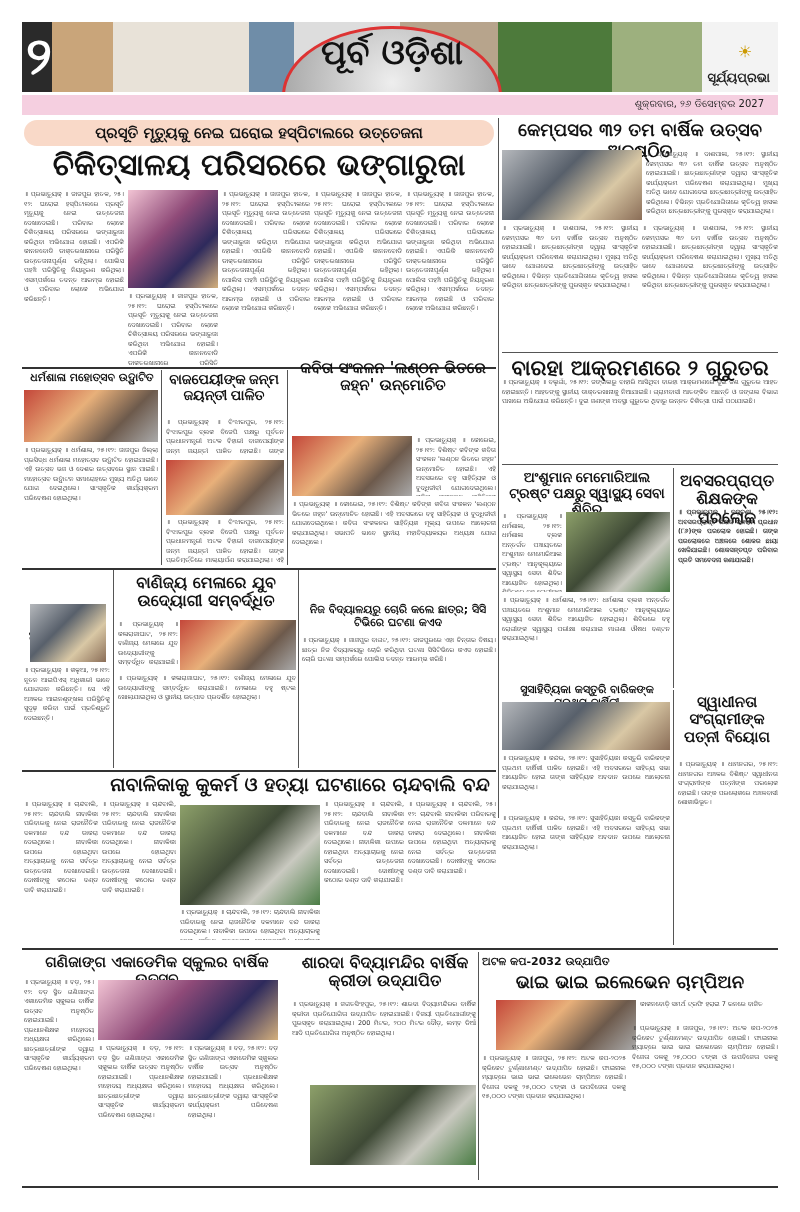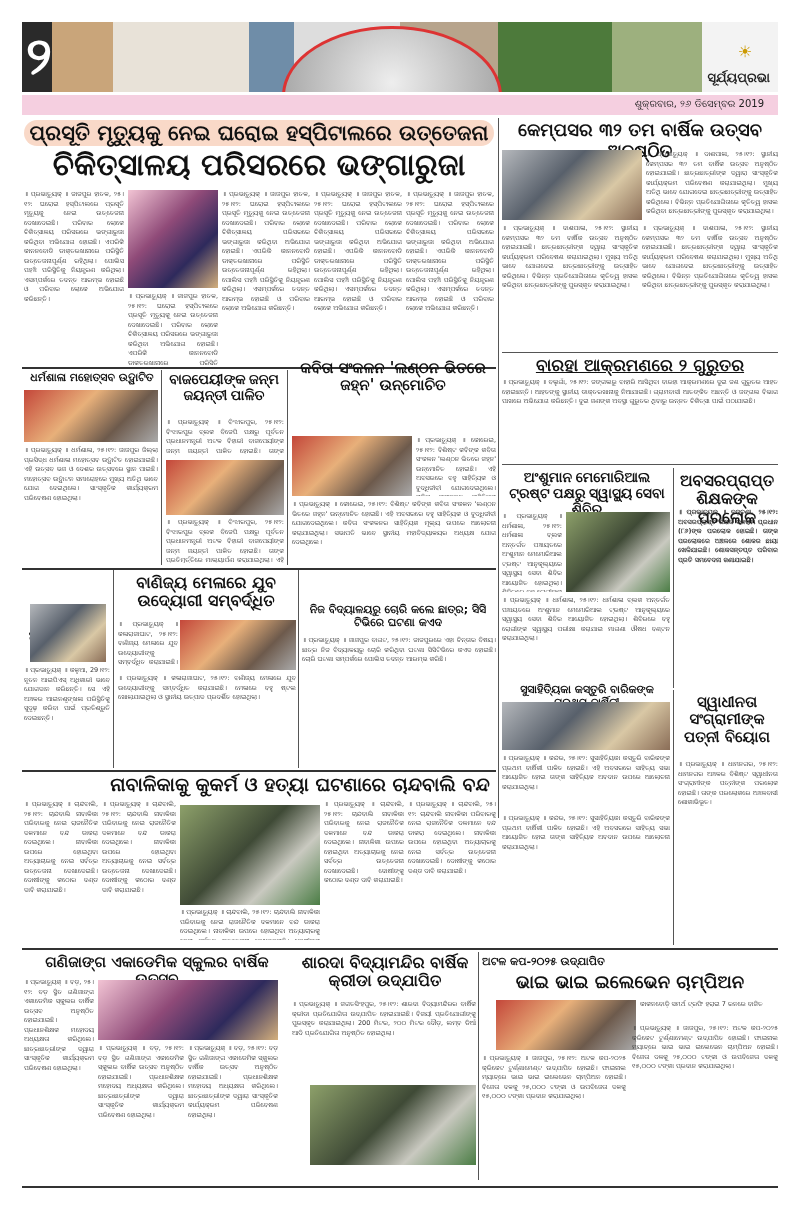--- a/index.html
+++ b/index.html
@@ -6,63 +6,64 @@
 body{width:800px;height:1212px;background:#fff;font-family:"DejaVu Sans",sans-serif;color:#111;position:relative;overflow:hidden;}
 .abs{position:absolute;}
 .mast{left:22px;top:22px;width:756px;height:70px;background:linear-gradient(90deg,#2a2a2a 0 4%,#c9a57a 4% 12%,#e8e2d8 12% 30%,#6f8da8 30% 36%,#ddd 36% 50%,#b7a48c 50% 63%,#4d7a3b 63% 78%,#9db07e 78% 90%,#f3f3f3 90%);overflow:hidden;}
 .mast .pg{left:4px;top:4px;font-size:52px;font-weight:bold;color:#fff;line-height:60px;}
 .mast .dome{left:260px;top:4px;width:220px;height:140px;border-radius:50%;background:radial-gradient(circle at 50% 40%,#eee,#999);border:3px solid #d33;}
 .mast .title{left:260px;top:10px;width:220px;text-align:center;font-size:34px;font-weight:bold;color:#111;}
 .mast .logo{right:8px;bottom:6px;font-size:13px;font-weight:bold;color:#222;}
 .mast .logo-sun{right:26px;top:20px;font-size:16px;color:#c90;}
 .dateband{left:22px;top:95px;width:756px;height:20px;background:#f5cfe0;}
 .dateband span{position:absolute;right:14px;top:3px;font-size:10px;color:#222;}
-.kicker{left:24px;top:120px;width:470px;height:26px;background:#f9d9c8;border-radius:13px;text-align:center;font-size:21px;line-height:26px;font-weight:bold;}
+.kicker{left:24px;top:120px;width:470px;height:26px;background:#f9d9c8;border-radius:13px;text-align:center;font-size:15px;line-height:26px;font-weight:bold;}
 .hed{font-weight:bold;color:#111;text-align:center;line-height:1.15;}
 .col-text{font-size:6.5px;line-height:9.5px;color:#333;text-align:justify;overflow:hidden;}
 .img{background:linear-gradient(135deg,#c4473a,#e8b07a 40%,#6d5a4c 70%,#aaa);}
 .img.b{background:linear-gradient(135deg,#b5b8bc,#58606b 40%,#d9c8a5 70%,#8a6d57);}
 .img.g{background:linear-gradient(135deg,#8da06a,#3f4a36 45%,#c9c9c0 70%,#4b7d45);}
 .img.p{background:linear-gradient(135deg,#f2c4d4,#8f4a78 40%,#2e2a5c 70%,#d4b07d);}
 .vr{width:1px;background:#555;}
 .hr{height:1px;background:#555;}
 .hr2{height:2px;background:#333;}
 </style>
 </head>
 <body>
 
 <div class="abs mast">
   <div class="abs pg">୨</div>
   <div class="abs dome"></div>
+  <div class="abs title">ପୂର୍ବ ଓଡ଼ିଶା</div>
   <div class="abs logo-sun">☀</div>
   <div class="abs logo">ସୂର୍ଯ୍ୟପ୍ରଭା</div>
 </div>
 <div class="abs dateband">
-  <span>ଶୁକ୍ରବାର, ୨୬ ଡିସେମ୍ବର 2019</span>
+  <span>ଶୁକ୍ରବାର, ୨୬ ଡିସେମ୍ବର 2027</span>
 </div>
 
 <div class="abs kicker">ପ୍ରସୂତି ମୃତ୍ୟୁକୁ ନେଇ ଘରୋଇ ହସ୍ପିଟାଲରେ ଉତ୍ତେଜନା</div>
 <div class="abs hed" style="left:22px;top:148px;width:474px;font-size:30px;">ଚିକିତ୍ସାଳୟ ପରିସରରେ ଭଙ୍ଗାରୁଜା</div>
 <div class="abs col-text" style="left:24px;top:190px;width:100px;height:175px;">॥ ପ୍ରଭାତ୍ୟୁକ୍ ॥ ଜାଜପୁର ହାତଳ, ୨୫।୧୨: ଘରୋଇ ହସ୍ପିଟାଲରେ ପ୍ରସୂତି ମୃତ୍ୟୁକୁ ନେଇ ଉତ୍ତେଜନା ଦେଖାଦେଇଛି। ପରିବାର ଲୋକେ ଚିକିତ୍ସାଳୟ ପରିସରରେ ଭଙ୍ଗାରୁଜା କରିଥିବା ଅଭିଯୋଗ ହୋଇଛି। ଏପରିକି କାନନବୋଡି ଡାକ୍ତରଖାନାରେ ପରିସ୍ଥିତି ଉତ୍ତେଜନାପୂର୍ଣ୍ଣ ରହିଥିଲା। ପୋଲିସ ପହଞ୍ଚି ପରିସ୍ଥିତିକୁ ନିୟନ୍ତ୍ରଣ କରିଥିଲା। ଏସମ୍ପର୍କରେ ତଦନ୍ତ ଆରମ୍ଭ ହୋଇଛି ଓ ପରିବାର ଲୋକେ ଅଭିଯୋଗ କରିଛନ୍ତି।</div>
 <div class="abs img p" style="left:128px;top:190px;width:90px;height:98px;"></div>
 <div class="abs col-text" style="left:128px;top:292px;width:90px;height:73px;">॥ ପ୍ରଭାତ୍ୟୁକ୍ ॥ ଜାଜପୁର ହାତଳ, ୨୫।୧୨: ଘରୋଇ ହସ୍ପିଟାଲରେ ପ୍ରସୂତି ମୃତ୍ୟୁକୁ ନେଇ ଉତ୍ତେଜନା ଦେଖାଦେଇଛି। ପରିବାର ଲୋକେ ଚିକିତ୍ସାଳୟ ପରିସରରେ ଭଙ୍ଗାରୁଜା କରିଥିବା ଅଭିଯୋଗ ହୋଇଛି। ଏପରିକି କାନନବୋଡି ଡାକ୍ତରଖାନାରେ ପରିସ୍ଥିତି ଉତ୍ତେଜନାପୂର୍ଣ୍ଣ ରହିଥିଲା। ପୋଲିସ ପହଞ୍ଚି ପରିସ୍ଥିତିକୁ ନିୟନ୍ତ୍ରଣ କରିଥିଲା। ଏସମ୍ପର୍କରେ ତଦନ୍ତ ଆରମ୍ଭ ହୋଇଛି ଓ ପରିବାର ଲୋକେ ଅଭିଯୋଗ କରିଛନ୍ତି।</div>
 <div class="abs col-text" style="left:222px;top:190px;width:88px;height:175px;">॥ ପ୍ରଭାତ୍ୟୁକ୍ ॥ ଜାଜପୁର ହାତଳ, ୨୫।୧୨: ଘରୋଇ ହସ୍ପିଟାଲରେ ପ୍ରସୂତି ମୃତ୍ୟୁକୁ ନେଇ ଉତ୍ତେଜନା ଦେଖାଦେଇଛି। ପରିବାର ଲୋକେ ଚିକିତ୍ସାଳୟ ପରିସରରେ ଭଙ୍ଗାରୁଜା କରିଥିବା ଅଭିଯୋଗ ହୋଇଛି। ଏପରିକି କାନନବୋଡି ଡାକ୍ତରଖାନାରେ ପରିସ୍ଥିତି ଉତ୍ତେଜନାପୂର୍ଣ୍ଣ ରହିଥିଲା। ପୋଲିସ ପହଞ୍ଚି ପରିସ୍ଥିତିକୁ ନିୟନ୍ତ୍ରଣ କରିଥିଲା। ଏସମ୍ପର୍କରେ ତଦନ୍ତ ଆରମ୍ଭ ହୋଇଛି ଓ ପରିବାର ଲୋକେ ଅଭିଯୋଗ କରିଛନ୍ତି।</div>
 <div class="abs col-text" style="left:314px;top:190px;width:88px;height:175px;">॥ ପ୍ରଭାତ୍ୟୁକ୍ ॥ ଜାଜପୁର ହାତଳ, ୨୫।୧୨: ଘରୋଇ ହସ୍ପିଟାଲରେ ପ୍ରସୂତି ମୃତ୍ୟୁକୁ ନେଇ ଉତ୍ତେଜନା ଦେଖାଦେଇଛି। ପରିବାର ଲୋକେ ଚିକିତ୍ସାଳୟ ପରିସରରେ ଭଙ୍ଗାରୁଜା କରିଥିବା ଅଭିଯୋଗ ହୋଇଛି। ଏପରିକି କାନନବୋଡି ଡାକ୍ତରଖାନାରେ ପରିସ୍ଥିତି ଉତ୍ତେଜନାପୂର୍ଣ୍ଣ ରହିଥିଲା। ପୋଲିସ ପହଞ୍ଚି ପରିସ୍ଥିତିକୁ ନିୟନ୍ତ୍ରଣ କରିଥିଲା। ଏସମ୍ପର୍କରେ ତଦନ୍ତ ଆରମ୍ଭ ହୋଇଛି ଓ ପରିବାର ଲୋକେ ଅଭିଯୋଗ କରିଛନ୍ତି।</div>
 <div class="abs col-text" style="left:406px;top:190px;width:88px;height:175px;">॥ ପ୍ରଭାତ୍ୟୁକ୍ ॥ ଜାଜପୁର ହାତଳ, ୨୫।୧୨: ଘରୋଇ ହସ୍ପିଟାଲରେ ପ୍ରସୂତି ମୃତ୍ୟୁକୁ ନେଇ ଉତ୍ତେଜନା ଦେଖାଦେଇଛି। ପରିବାର ଲୋକେ ଚିକିତ୍ସାଳୟ ପରିସରରେ ଭଙ୍ଗାରୁଜା କରିଥିବା ଅଭିଯୋଗ ହୋଇଛି। ଏପରିକି କାନନବୋଡି ଡାକ୍ତରଖାନାରେ ପରିସ୍ଥିତି ଉତ୍ତେଜନାପୂର୍ଣ୍ଣ ରହିଥିଲା। ପୋଲିସ ପହଞ୍ଚି ପରିସ୍ଥିତିକୁ ନିୟନ୍ତ୍ରଣ କରିଥିଲା। ଏସମ୍ପର୍କରେ ତଦନ୍ତ ଆରମ୍ଭ ହୋଇଛି ଓ ପରିବାର ଲୋକେ ଅଭିଯୋଗ କରିଛନ୍ତି।</div>
 
 <div class="abs vr" style="left:498px;top:118px;height:700px;"></div>
 
 <div class="abs hed" style="left:502px;top:120px;width:276px;font-size:18px;">କେମ୍ପସର ୩୨ ତମ ବାର୍ଷିକ ଉତ୍ସବ ଅନୁଷ୍ଠିତ</div>
 <div class="abs img b" style="left:502px;top:150px;width:140px;height:70px;"></div>
 <div class="abs col-text" style="left:646px;top:150px;width:132px;height:70px;">॥ ପ୍ରଭାତ୍ୟୁକ୍ ॥ ଦାଶପାଳା, ୨୫।୧୨: ସ୍ଥାନୀୟ କେମ୍ପସର ୩୨ ତମ ବାର୍ଷିକ ଉତ୍ସବ ଅନୁଷ୍ଠିତ ହୋଇଯାଇଛି। ଛାତ୍ରଛାତ୍ରୀଙ୍କ ଦ୍ୱାରା ସାଂସ୍କୃତିକ କାର୍ଯ୍ୟକ୍ରମ ପରିବେଷଣ କରାଯାଇଥିଲା। ମୁଖ୍ୟ ଅତିଥି ଭାବେ ଯୋଗଦେଇ ଛାତ୍ରଛାତ୍ରୀଙ୍କୁ ଉତ୍ସାହିତ କରିଥିଲେ। ବିଭିନ୍ନ ପ୍ରତିଯୋଗିତାରେ କୃତିତ୍ୱ ହାସଲ କରିଥିବା ଛାତ୍ରଛାତ୍ରୀଙ୍କୁ ପୁରସ୍କୃତ କରାଯାଇଥିଲା।</div>
 <div class="abs col-text" style="left:502px;top:224px;width:136px;height:125px;">॥ ପ୍ରଭାତ୍ୟୁକ୍ ॥ ଦାଶପାଳା, ୨୫।୧୨: ସ୍ଥାନୀୟ କେମ୍ପସର ୩୨ ତମ ବାର୍ଷିକ ଉତ୍ସବ ଅନୁଷ୍ଠିତ ହୋଇଯାଇଛି। ଛାତ୍ରଛାତ୍ରୀଙ୍କ ଦ୍ୱାରା ସାଂସ୍କୃତିକ କାର୍ଯ୍ୟକ୍ରମ ପରିବେଷଣ କରାଯାଇଥିଲା। ମୁଖ୍ୟ ଅତିଥି ଭାବେ ଯୋଗଦେଇ ଛାତ୍ରଛାତ୍ରୀଙ୍କୁ ଉତ୍ସାହିତ କରିଥିଲେ। ବିଭିନ୍ନ ପ୍ରତିଯୋଗିତାରେ କୃତିତ୍ୱ ହାସଲ କରିଥିବା ଛାତ୍ରଛାତ୍ରୀଙ୍କୁ ପୁରସ୍କୃତ କରାଯାଇଥିଲା।</div>
 <div class="abs col-text" style="left:642px;top:224px;width:136px;height:125px;">॥ ପ୍ରଭାତ୍ୟୁକ୍ ॥ ଦାଶପାଳା, ୨୫।୧୨: ସ୍ଥାନୀୟ କେମ୍ପସର ୩୨ ତମ ବାର୍ଷିକ ଉତ୍ସବ ଅନୁଷ୍ଠିତ ହୋଇଯାଇଛି। ଛାତ୍ରଛାତ୍ରୀଙ୍କ ଦ୍ୱାରା ସାଂସ୍କୃତିକ କାର୍ଯ୍ୟକ୍ରମ ପରିବେଷଣ କରାଯାଇଥିଲା। ମୁଖ୍ୟ ଅତିଥି ଭାବେ ଯୋଗଦେଇ ଛାତ୍ରଛାତ୍ରୀଙ୍କୁ ଉତ୍ସାହିତ କରିଥିଲେ। ବିଭିନ୍ନ ପ୍ରତିଯୋଗିତାରେ କୃତିତ୍ୱ ହାସଲ କରିଥିବା ଛାତ୍ରଛାତ୍ରୀଙ୍କୁ ପୁରସ୍କୃତ କରାଯାଇଥିଲା।</div>
 <div class="abs hr" style="left:502px;top:352px;width:276px;"></div>
 
-<div class="abs hed" style="left:502px;top:356px;width:276px;font-size:17px;text-decoration:underline;">ବାରହା ଆକ୍ରମଣରେ ୨ ଗୁରୁତର</div>
+<div class="abs hed" style="left:502px;top:356px;width:276px;font-size:21px;">ବାରହା ଆକ୍ରମଣରେ ୨ ଗୁରୁତର</div>
 <div class="abs col-text" style="left:502px;top:378px;width:276px;height:82px;">॥ ପ୍ରଭାତ୍ୟୁକ୍ ॥ ବଲୁଗାଁ, ୨୫।୧୨: ଜଙ୍ଗଲରୁ ବାହାରି ଆସିଥିବା ବାରହା ଆକ୍ରମଣରେ ଦୁଇ ଜଣ ଗୁରୁତର ଆହତ ହୋଇଛନ୍ତି। ଆହତଙ୍କୁ ସ୍ଥାନୀୟ ଡାକ୍ତରଖାନାକୁ ନିଆଯାଇଛି। ଗ୍ରାମବାସୀ ଆତଙ୍କିତ ଅଛନ୍ତି ଓ ଜଙ୍ଗଲ ବିଭାଗ ପାଖରେ ଅଭିଯୋଗ କରିଛନ୍ତି। ଦୁଇ ଜଣଙ୍କ ଅବସ୍ଥା ଗୁରୁତର ଥିବାରୁ ଉନ୍ନତ ଚିକିତ୍ସା ପାଇଁ ପଠାଯାଇଛି।</div>
 <div class="abs hr" style="left:502px;top:464px;width:276px;"></div>
 
 <div class="abs hr2" style="left:22px;top:367px;width:474px;"></div>
 
 <div class="abs hed" style="left:22px;top:372px;width:140px;font-size:11px;text-align:center;">ଧର୍ମଶାଳା ମହୋତ୍ସବ ଉଦ୍ଘାଟିତ</div>
 <div class="abs img" style="left:24px;top:390px;width:134px;height:52px;"></div>
 <div class="abs col-text" style="left:24px;top:446px;width:134px;height:110px;">॥ ପ୍ରଭାତ୍ୟୁକ୍ ॥ ଧର୍ମଶାଳା, ୨୫।୧୨: ଜାଜପୁର ଜିଲ୍ଲା ପ୍ରସିଦ୍ଧ ଧର୍ମଶାଳା ମହୋତ୍ସବ ଉଦ୍ଘାଟିତ ହୋଇଯାଇଛି। ଏହି ଉତ୍ସବ ଭଜ ଓ ଦେଶର ଉତ୍ସବରେ ସ୍ଥାନ ପାଇଛି। ମହୋତ୍ସବ ଉଦ୍ଘାଟନ ସମାରୋହରେ ମୁଖ୍ୟ ଅତିଥି ଭାବେ ଯୋଗ ଦେଇଥିଲେ। ସାଂସ୍କୃତିକ କାର୍ଯ୍ୟକ୍ରମ ପରିବେଷଣ ହୋଇଥିଲା।</div>
 <div class="abs vr" style="left:161px;top:370px;height:195px;"></div>
 
@@ -83,21 +84,21 @@
 <div class="abs col-text" style="left:502px;top:596px;width:168px;height:60px;">॥ ପ୍ରଭାତ୍ୟୁକ୍ ॥ ଧର୍ମଶାଳା, ୨୫।୧୨: ଧର୍ମଶାଳା ବ୍ଲକ ଅନ୍ତର୍ଗତ ପଞ୍ଚାୟତରେ ଅଂଶୁମାନ ମେମୋରିଆଲ ଟ୍ରଷ୍ଟ ଆନୁକୂଲ୍ୟରେ ସ୍ୱାସ୍ଥ୍ୟ ସେବା ଶିବିର ଆୟୋଜିତ ହୋଇଥିଲା। ଶିବିରରେ ବହୁ ରୋଗୀଙ୍କ ସ୍ୱାସ୍ଥ୍ୟ ପରୀକ୍ଷା କରାଯାଇ ମାଗଣା ଔଷଧ ବଣ୍ଟନ କରାଯାଇଥିଲା।</div>
 <div class="abs vr" style="left:673px;top:468px;height:220px;"></div>
 
 <div class="abs hed" style="left:676px;top:472px;width:102px;font-size:16px;">ଅବସରପ୍ରାପ୍ତ ଶିକ୍ଷକଙ୍କ ପରଲୋକ</div>
 <div class="abs col-text" style="left:678px;top:508px;width:100px;height:180px;font-weight:bold;">॥ ପ୍ରଭାତ୍ୟୁକ୍ ॥ ବଡ଼ଚଣା, ୨୫।୧୨: ଅବସରପ୍ରାପ୍ତ ଶିକ୍ଷକ ବଳରାମ ପ୍ରଧାନ (୮୬)ଙ୍କ ପରଲୋକ ହୋଇଛି। ତାଙ୍କ ପରଲୋକରେ ଅଞ୍ଚଳରେ ଶୋକର ଛାୟା ଖେଳିଯାଇଛି। ଶୋକସନ୍ତପ୍ତ ପରିବାର ପ୍ରତି ସମବେଦନା ଜଣାଯାଇଛି।</div>
 
 <div class="abs hr2" style="left:22px;top:568px;width:474px;"></div>
 
 <div class="abs hed" style="left:22px;top:572px;width:90px;font-size:14px;margin-top:40px;">ନୂତନ ଆଇପିଏସ୍‌ଙ୍କ ଯୋଗଦାନ</div>
 <div class="abs img b" style="left:30px;top:604px;width:76px;height:58px;"></div>
-<div class="abs col-text" style="left:24px;top:666px;width:86px;height:100px;">॥ ପ୍ରଭାତ୍ୟୁକ୍ ॥ କଳୁଆ, 29।୧୨: ନୂତନ ଆଇପିଏସ୍ ଅଧିକାରୀ ଭାବେ ଯୋଗଦାନ କରିଛନ୍ତି। ସେ ଏହି ଅଞ୍ଚଳର ଆଇନଶୃଙ୍ଖଳା ପରିସ୍ଥିତିକୁ ସୁଦୃଢ଼ କରିବା ପାଇଁ ପ୍ରତିଶ୍ରୁତି ଦେଇଛନ୍ତି।</div>
+<div class="abs col-text" style="left:24px;top:666px;width:86px;height:100px;">॥ ପ୍ରଭାତ୍ୟୁକ୍ ॥ କଳୁଆ, ୨୫।୧୨: ନୂତନ ଆଇପିଏସ୍ ଅଧିକାରୀ ଭାବେ ଯୋଗଦାନ କରିଛନ୍ତି। ସେ ଏହି ଅଞ୍ଚଳର ଆଇନଶୃଙ୍ଖଳା ପରିସ୍ଥିତିକୁ ସୁଦୃଢ଼ କରିବା ପାଇଁ ପ୍ରତିଶ୍ରୁତି ଦେଇଛନ୍ତି।</div>
 <div class="abs vr" style="left:113px;top:570px;height:198px;"></div>
 
 <div class="abs hed" style="left:116px;top:574px;width:180px;font-size:16px;">ବାଣିଜ୍ୟ ମେଳାରେ ଯୁବ ଉଦ୍ୟୋଗୀ ସମ୍ବର୍ଦ୍ଧିତ</div>
 <div class="abs col-text" style="left:118px;top:620px;width:60px;height:48px;">॥ ପ୍ରଭାତ୍ୟୁକ୍ ॥ କଳାରାଜାଘାଟ, ୨୫।୧୨: ବାଣିଜ୍ୟ ମେଳାରେ ଯୁବ ଉଦ୍ୟୋଗୀଙ୍କୁ ସମ୍ବର୍ଦ୍ଧିତ କରାଯାଇଛି। ମେଳାରେ ବହୁ ଷ୍ଟଲ ଖୋଲାଯାଇଥିଲା ଓ ସ୍ଥାନୀୟ ଉତ୍ପାଦ ପ୍ରଦର୍ଶିତ ହୋଇଥିଲା।</div>
 <div class="abs img" style="left:180px;top:620px;width:116px;height:50px;"></div>
 <div class="abs col-text" style="left:118px;top:674px;width:178px;height:92px;">॥ ପ୍ରଭାତ୍ୟୁକ୍ ॥ କଳାରାଜାଘାଟ, ୨୫।୧୨: ବାଣିଜ୍ୟ ମେଳାରେ ଯୁବ ଉଦ୍ୟୋଗୀଙ୍କୁ ସମ୍ବର୍ଦ୍ଧିତ କରାଯାଇଛି। ମେଳାରେ ବହୁ ଷ୍ଟଲ ଖୋଲାଯାଇଥିଲା ଓ ସ୍ଥାନୀୟ ଉତ୍ପାଦ ପ୍ରଦର୍ଶିତ ହୋଇଥିଲା।</div>
 <div class="abs vr" style="left:298px;top:570px;height:198px;"></div>
 
 <div class="abs hed" style="left:300px;top:604px;width:196px;font-size:11px;">ନିଜ ବିଦ୍ୟାଳୟରୁ ଚୋରି କଲେ ଛାତ୍ର; ସିସି ଟିଭିରେ ଘଟଣା କଏଦ</div>
 <div class="abs col-text" style="left:302px;top:636px;width:194px;height:130px;">॥ ପ୍ରଭାତ୍ୟୁକ୍ ॥ ଜାଜପୁର ବାଗଟ, ୨୫।୧୨: ଜାଜପୁରରେ ଏହା ଚିନ୍ତାର ବିଷୟ। ଛାତ୍ର ନିଜ ବିଦ୍ୟାଳୟରୁ ଚୋରି କରିଥିବା ଘଟଣା ସିସିଟିଭିରେ କଏଦ ହୋଇଛି। ଚୋରି ଘଟଣା ସମ୍ପର୍କରେ ପୋଲିସ ତଦନ୍ତ ଆରମ୍ଭ କରିଛି।</div>
@@ -127,20 +128,20 @@
 <div class="abs col-text" style="left:24px;top:978px;width:70px;height:200px;">॥ ପ୍ରଭାତ୍ୟୁକ୍ ॥ ବଡ଼, ୨୫।୧୨: ବଡ଼ ସ୍ଥିତ ଗଣିଜାଙ୍ଗ ଏକାଡେମିକ ସ୍କୁଲର ବାର୍ଷିକ ଉତ୍ସବ ଅନୁଷ୍ଠିତ ହୋଇଯାଇଛି। ପ୍ରଧାନଶିକ୍ଷକ ମହୋଦୟ ଅଧ୍ୟକ୍ଷତା କରିଥିଲେ। ଛାତ୍ରଛାତ୍ରୀଙ୍କ ଦ୍ୱାରା ସାଂସ୍କୃତିକ କାର୍ଯ୍ୟକ୍ରମ ପରିବେଷଣ ହୋଇଥିଲା।</div>
 <div class="abs img p" style="left:98px;top:980px;width:180px;height:60px;"></div>
 <div class="abs col-text" style="left:98px;top:1044px;width:86px;height:134px;">॥ ପ୍ରଭାତ୍ୟୁକ୍ ॥ ବଡ଼, ୨୫।୧୨: ବଡ଼ ସ୍ଥିତ ଗଣିଜାଙ୍ଗ ଏକାଡେମିକ ସ୍କୁଲର ବାର୍ଷିକ ଉତ୍ସବ ଅନୁଷ୍ଠିତ ହୋଇଯାଇଛି। ପ୍ରଧାନଶିକ୍ଷକ ମହୋଦୟ ଅଧ୍ୟକ୍ଷତା କରିଥିଲେ। ଛାତ୍ରଛାତ୍ରୀଙ୍କ ଦ୍ୱାରା ସାଂସ୍କୃତିକ କାର୍ଯ୍ୟକ୍ରମ ପରିବେଷଣ ହୋଇଥିଲା।</div>
 <div class="abs col-text" style="left:188px;top:1044px;width:90px;height:134px;">॥ ପ୍ରଭାତ୍ୟୁକ୍ ॥ ବଡ଼, ୨୫।୧୨: ବଡ଼ ସ୍ଥିତ ଗଣିଜାଙ୍ଗ ଏକାଡେମିକ ସ୍କୁଲର ବାର୍ଷିକ ଉତ୍ସବ ଅନୁଷ୍ଠିତ ହୋଇଯାଇଛି। ପ୍ରଧାନଶିକ୍ଷକ ମହୋଦୟ ଅଧ୍ୟକ୍ଷତା କରିଥିଲେ। ଛାତ୍ରଛାତ୍ରୀଙ୍କ ଦ୍ୱାରା ସାଂସ୍କୃତିକ କାର୍ଯ୍ୟକ୍ରମ ପରିବେଷଣ ହୋଇଥିଲା।</div>
 
 <div class="abs hed" style="left:290px;top:954px;width:190px;font-size:16px;">ଶାରଦା ବିଦ୍ୟାମନ୍ଦିର ବାର୍ଷିକ କ୍ରୀଡା ଉଦ୍‌ଯାପିତ</div>
 <div class="abs col-text" style="left:292px;top:1000px;width:184px;height:80px;">॥ ପ୍ରଭାତ୍ୟୁକ୍ ॥ ଜଗତସିଂହପୁର, ୨୫।୧୨: ଶାରଦା ବିଦ୍ୟାମନ୍ଦିରର ବାର୍ଷିକ କ୍ରୀଡା ପ୍ରତିଯୋଗିତା ଉଦ୍‌ଯାପିତ ହୋଇଯାଇଛି। ବିଜୟୀ ପ୍ରତିଯୋଗୀଙ୍କୁ ପୁରସ୍କୃତ କରାଯାଇଥିଲା। 200 ମିଟର, ୨୦୦ ମିଟର ଦୌଡ଼, ଲମ୍ବ ଡିଆଁ ଆଦି ପ୍ରତିଯୋଗିତା ଅନୁଷ୍ଠିତ ହୋଇଥିଲା।</div>
 <div class="abs img g" style="left:310px;top:1085px;width:166px;height:80px;"></div>
 <div class="abs vr" style="left:478px;top:952px;height:228px;"></div>
 
-<div class="abs hed" style="left:482px;top:956px;width:220px;font-size:11px;text-align:left;">ଅଟଳ କପ-୨୦୨୫ ଉଦ୍‌ଯାପିତ</div>
+<div class="abs hed" style="left:482px;top:956px;width:220px;font-size:11px;text-align:left;">ଅଟଳ କପ-2032 ଉଦ୍‌ଯାପିତ</div>
 <div class="abs hed" style="left:482px;top:972px;width:296px;font-size:18px;">ଭାଇ ଭାଇ ଇଲେଭେନ ଚାମ୍ପିଅନ</div>
 <div class="abs img" style="left:496px;top:1000px;width:140px;height:50px;"></div>
 <div class="abs col-text" style="left:640px;top:1000px;width:138px;height:20px;">କାକନବୋଡ଼ି ସମର୍ଥ ଟ୍ରଫି ହରାଇ 7 ରନରେ ବାଜିତ</div>
 <div class="abs col-text" style="left:482px;top:1054px;width:144px;height:124px;">॥ ପ୍ରଭାତ୍ୟୁକ୍ ॥ ଜାଜପୁର, ୨୫।୧୨: ଅଟଳ କପ-୨୦୨୫ କ୍ରିକେଟ ଟୁର୍ଣ୍ଣାମେଣ୍ଟ ଉଦ୍‌ଯାପିତ ହୋଇଛି। ଫାଇନାଲ ମ୍ୟାଚ୍‌ରେ ଭାଇ ଭାଇ ଇଲେଭେନ ଚାମ୍ପିଅନ ହୋଇଛି। ବିଜେତା ଦଳକୁ ୨୫,୦୦୦ ଟଙ୍କା ଓ ଉପବିଜେତା ଦଳକୁ ୧୫,୦୦୦ ଟଙ୍କା ପ୍ରଦାନ କରାଯାଇଥିଲା।</div>
 <div class="abs col-text" style="left:632px;top:1024px;width:146px;height:154px;">॥ ପ୍ରଭାତ୍ୟୁକ୍ ॥ ଜାଜପୁର, ୨୫।୧୨: ଅଟଳ କପ-୨୦୨୫ କ୍ରିକେଟ ଟୁର୍ଣ୍ଣାମେଣ୍ଟ ଉଦ୍‌ଯାପିତ ହୋଇଛି। ଫାଇନାଲ ମ୍ୟାଚ୍‌ରେ ଭାଇ ଭାଇ ଇଲେଭେନ ଚାମ୍ପିଅନ ହୋଇଛି। ବିଜେତା ଦଳକୁ ୨୫,୦୦୦ ଟଙ୍କା ଓ ଉପବିଜେତା ଦଳକୁ ୧୫,୦୦୦ ଟଙ୍କା ପ୍ରଦାନ କରାଯାଇଥିଲା।</div>
 
 <div class="abs hr2" style="left:22px;top:1186px;width:756px;"></div>
 
 </body></html>

